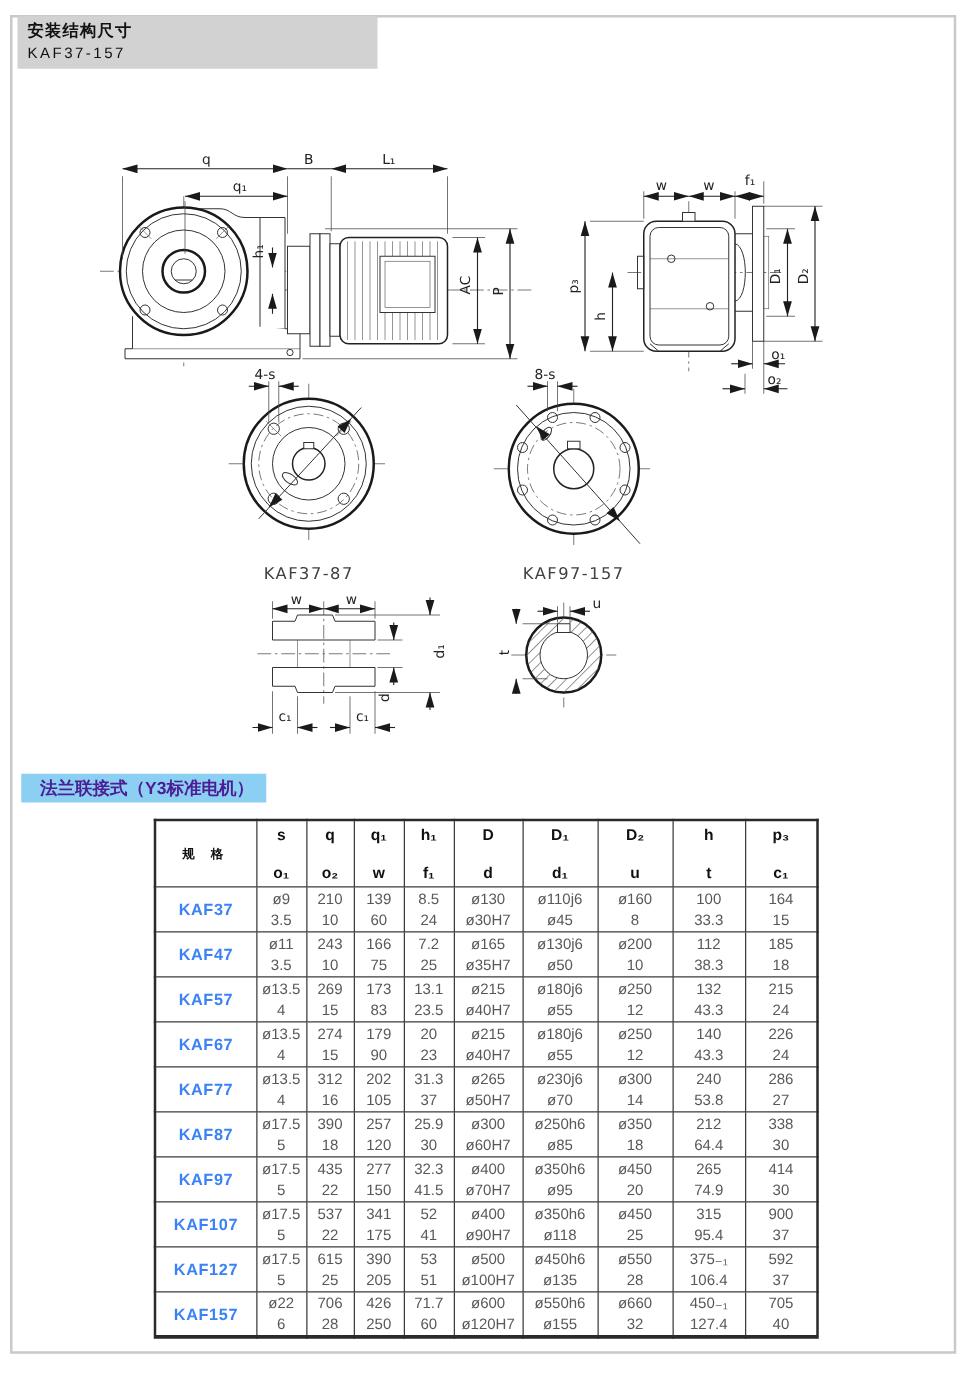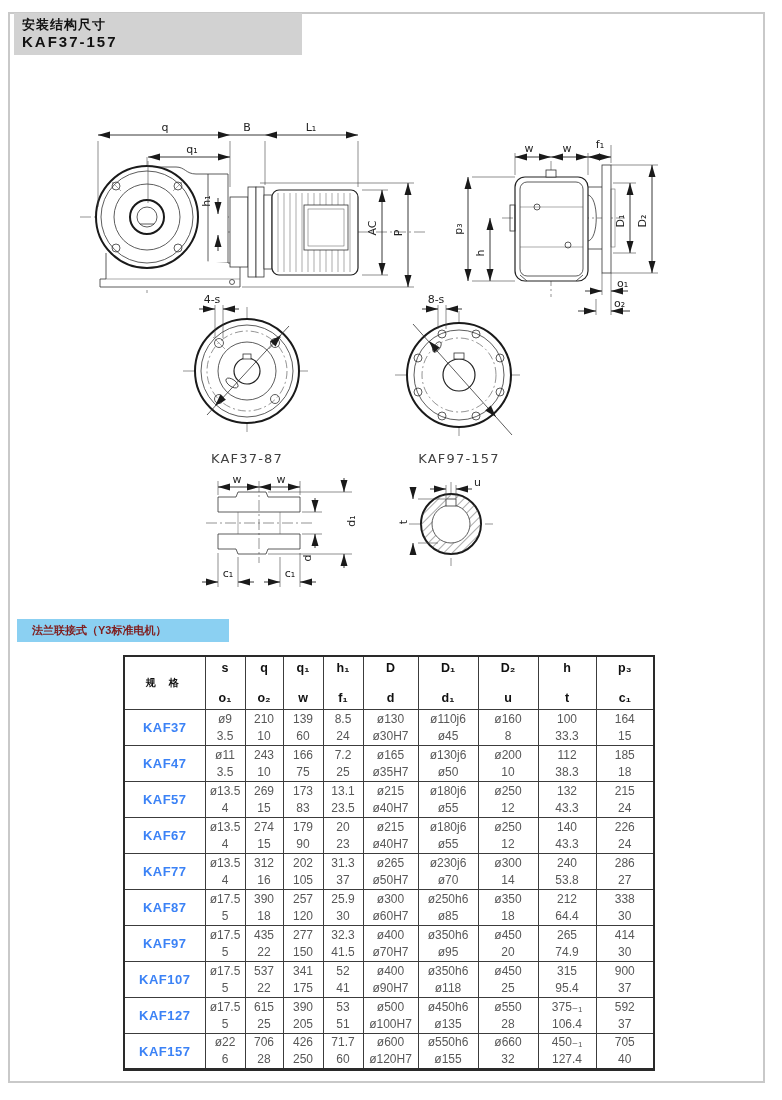--- a/index.html
+++ b/index.html
@@ -1,22 +1,22 @@
 <!DOCTYPE html>
 <html><head>
 <meta charset="utf-8">
 <style>
   html,body{margin:0;padding:0;background:#ffffff;}
   body{width:782px;height:1100px;position:relative;font-family:"Liberation Sans","DejaVu Sans",sans-serif;}
   .frame{position:absolute;left:8px;top:12px;width:757px;height:1071px;border:2px solid #c9c9c9;box-sizing:border-box;background:#fff;}
   .header-band{position:absolute;left:14px;top:13px;width:288px;height:42px;background:#d2d2d2;padding:4px 0 0 8px;box-sizing:border-box;}
   .header-band .t1{font-size:13px;font-weight:bold;color:#111;letter-spacing:1px;line-height:16px;}
-  .header-band .t2{font-size:15px;font-weight:bold;color:#111;letter-spacing:2px;line-height:18px;}
+  .header-band .t2{font-size:12px;font-weight:normal;color:#111;letter-spacing:2px;line-height:18px;}
   .drawings{position:absolute;left:10px;top:95px;}
-  .section-band{position:absolute;left:17px;top:619px;width:212px;height:23px;background:#8bd0f2;line-height:23px;padding-left:15px;box-sizing:border-box;font-size:11px;font-weight:bold;color:#7f1d1d;}
+  .section-band{position:absolute;left:17px;top:619px;width:196px;height:23px;background:#8bd0f2;line-height:23px;padding-left:15px;box-sizing:border-box;font-size:14px;font-weight:bold;color:#4c1d95;}
   table.dims{position:absolute;left:123px;top:655px;border-collapse:collapse;table-layout:fixed;width:530px;border:2px solid #2a2a2a;border-bottom-width:3px;}
   table.dims th,table.dims td{border:1px solid #3c3c3c;text-align:center;padding:0;vertical-align:middle;}
   table.dims thead tr{height:52px;}
   table.dims tbody tr{height:36px;}
   .spec{font-weight:bold;font-size:10px;letter-spacing:5px;color:#111;}
   .hcell{display:flex;flex-direction:column;justify-content:space-between;height:44px;padding:4px 0;}
   .hcell div{font-weight:bold;font-size:12.5px;color:#111;line-height:14px;}
   th.model{font-weight:bold;font-size:13px;color:#3b82f6;letter-spacing:0.5px;}
   td .v{line-height:17px;font-size:12px;color:#585858;}
   

